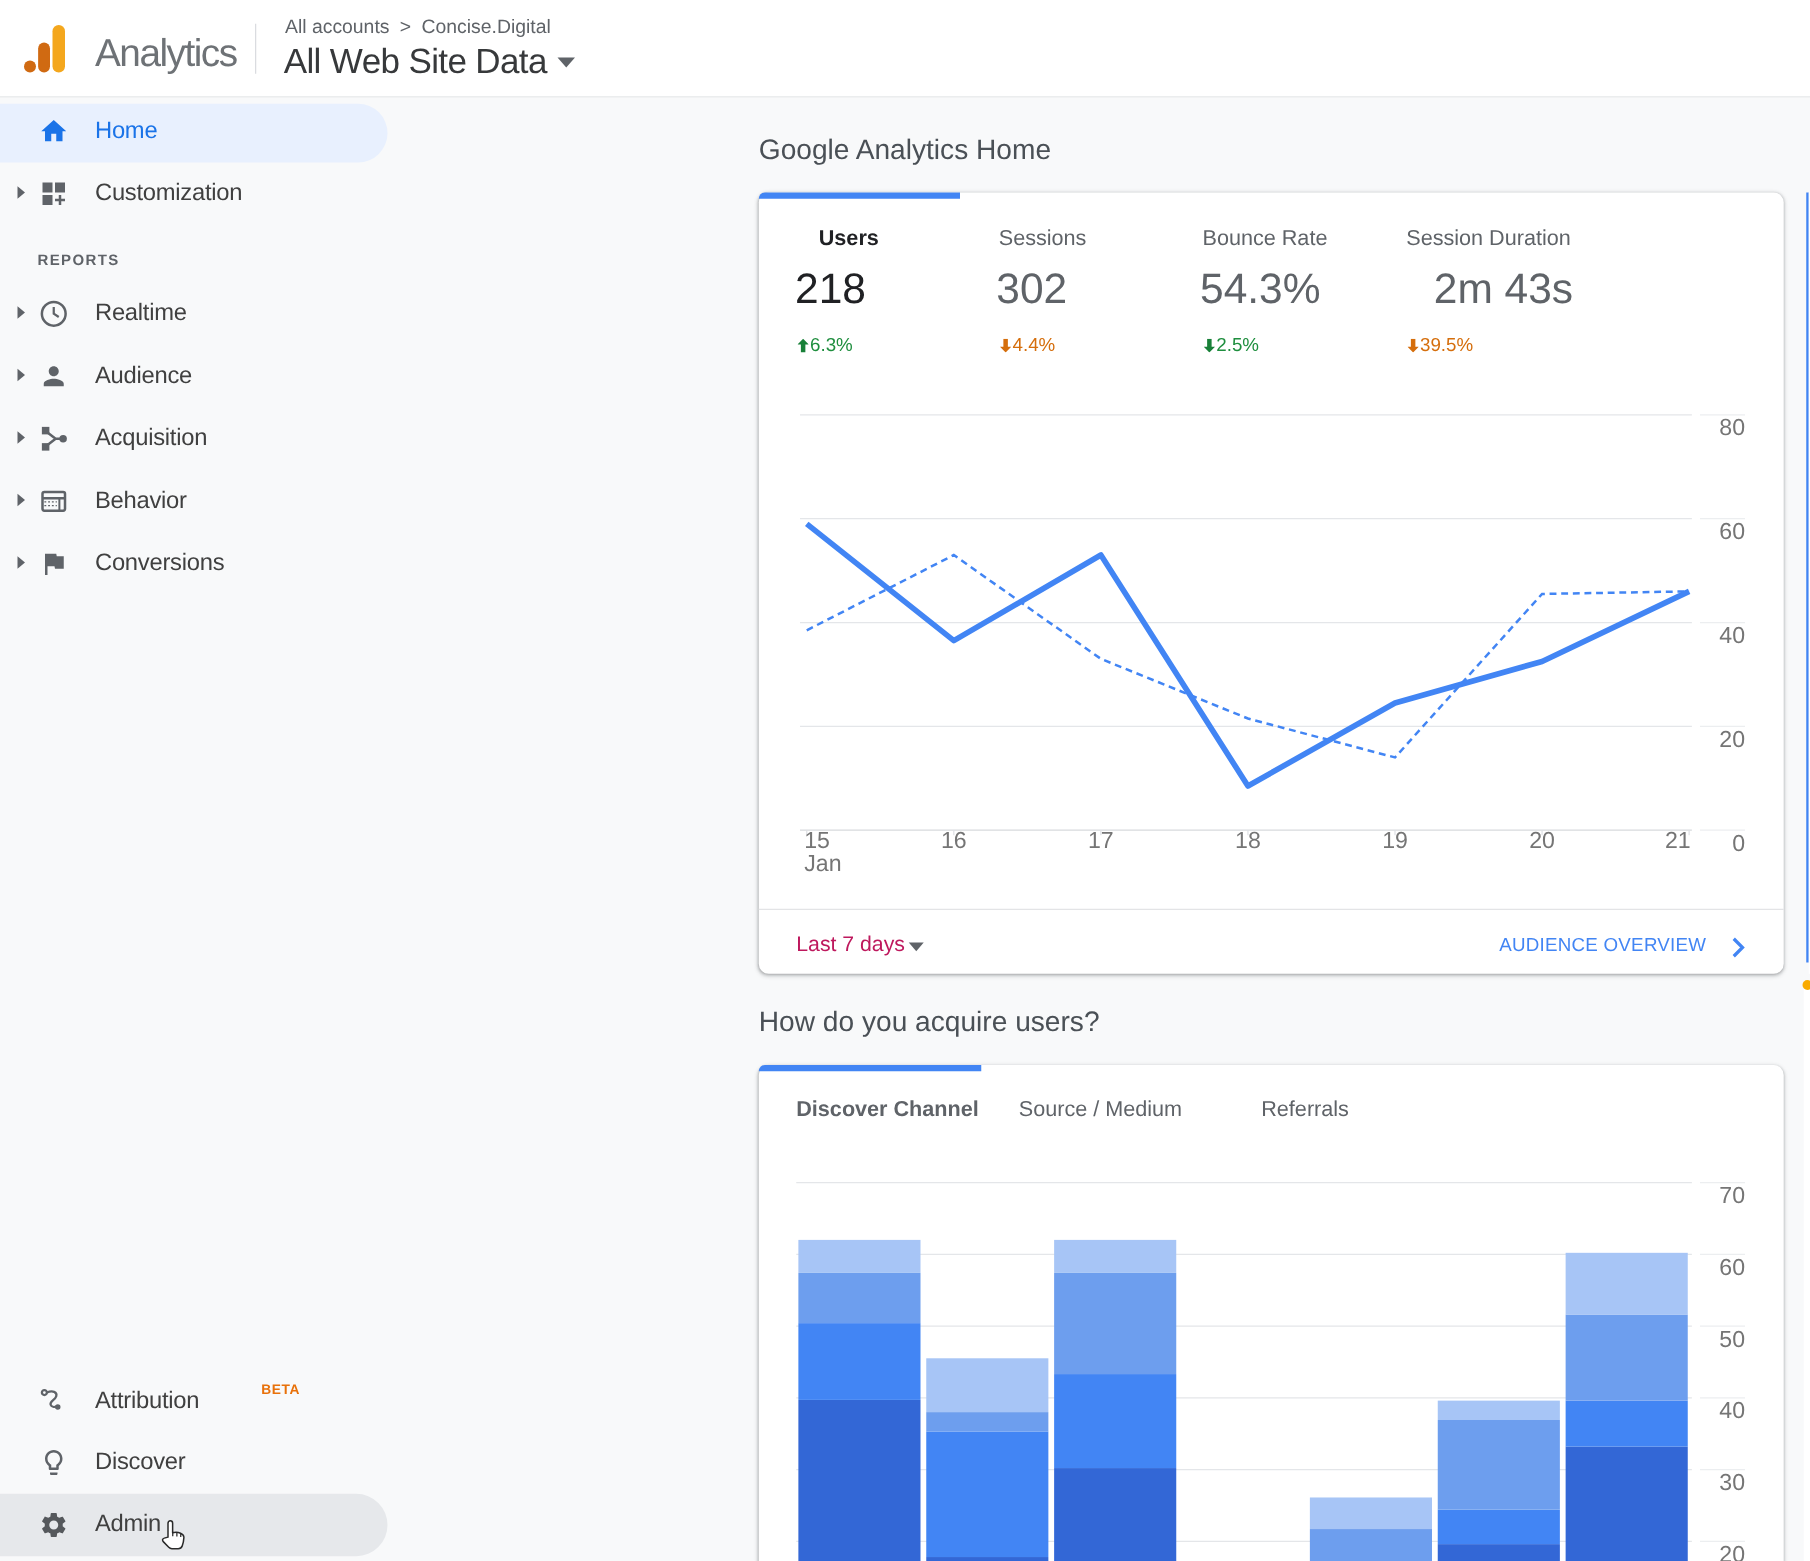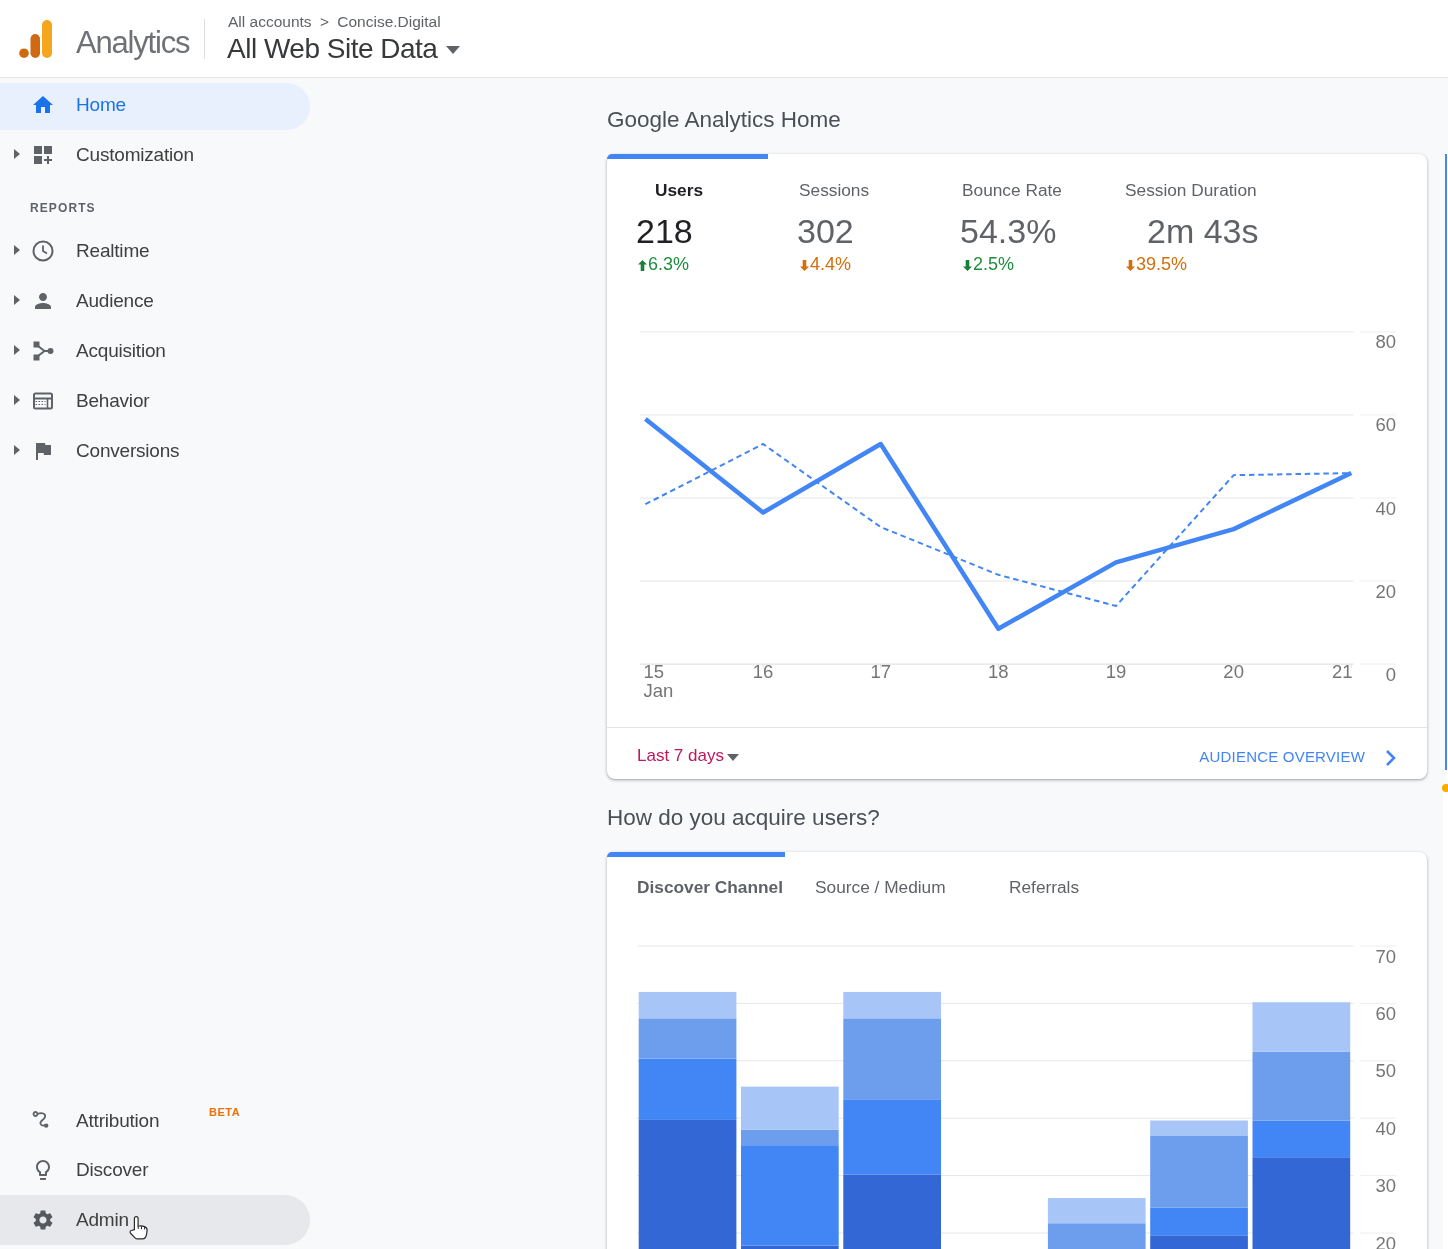--- a/index.html
+++ b/index.html
@@ -31,21 +31,21 @@
   #admin-pill { position:absolute; left:0; top:1195px; width:310px; height:50px; background:#e6e8eb; border-radius:0 25px 25px 0; }
 
   
   .h1 { position:absolute; left:607px; font-size:22.5px; color:#4a5056; line-height:1.2; }
 
   
   .card { position:absolute; left:607px; width:820px; background:#fff; border-radius:8px; box-shadow:0 1px 2px 0 rgba(60,64,67,.30), 0 1px 3px 1px rgba(60,64,67,.15); }
   .tabbar { position:absolute; top:0; left:0; height:5px; background:#4285f4; border-radius:8px 0 0 0; }
   .mlabel { position:absolute; top:28px; font-size:17.3px; color:#5f6368; line-height:1; }
   .mvalue { position:absolute; top:60px; font-size:34px; color:#5f6368; line-height:1; }
-  .mdelta { position:absolute; top:101px; font-size:18px; line-height:1; }
+  .mdelta { position:absolute; top:115px; font-size:15px; line-height:1; }
   .dar { margin-right:1px; vertical-align:-1px; }
   .green { color:#1e8e3e; }
   .orange { color:#d56e0c; }
   .dark { color:#202124; }
   .bold { font-weight:bold; }
 
   #divider1 { position:absolute; left:0px; top:573px; width:820px; height:1px; background:#e3e4e6; }
   #last7 { position:absolute; left:30px; top:593px; font-size:17px; color:#be185d; line-height:1; }
   #l7tri { position:absolute; left:120px; top:600px; width:0; height:0; border-left:6px solid transparent; border-right:6px solid transparent; border-top:7px solid #5f6368; }
   #audov { position:absolute; right:62px; top:594px; font-size:15px; letter-spacing:0.2px; color:#4285f4; }

